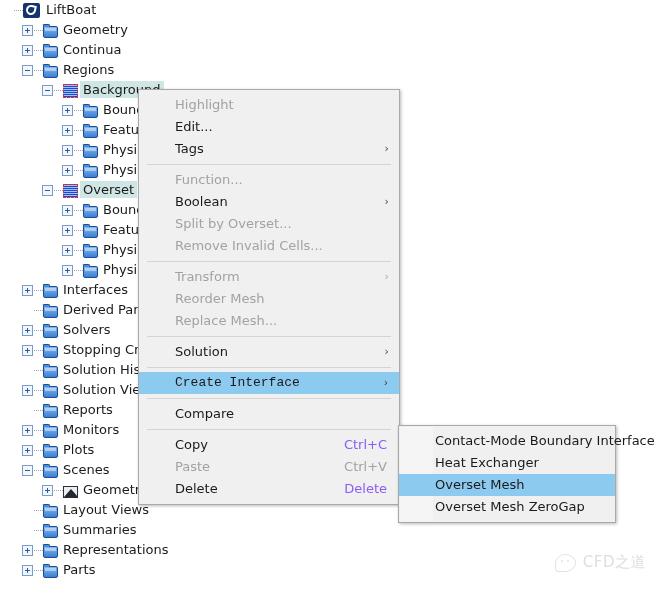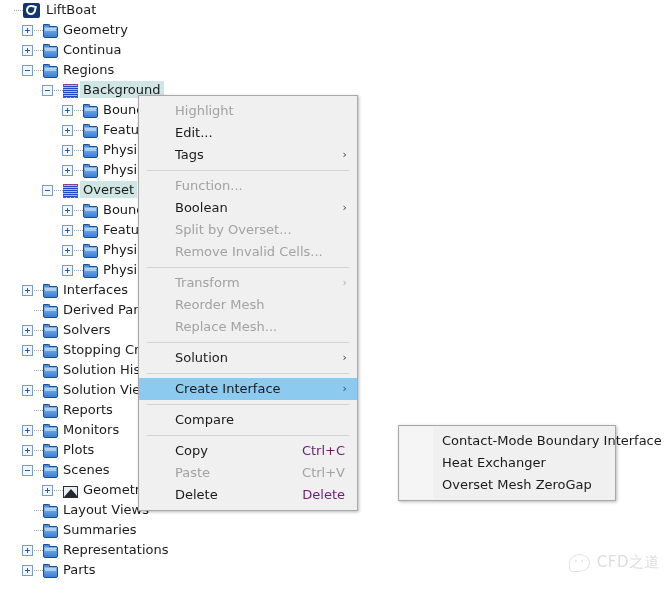--- a/index.html
+++ b/index.html
@@ -68,51 +68,51 @@
   .ic-root:before{
     content:"";position:absolute;left:3px;top:2px;width:10px;height:10px;
     border-radius:50% 0 50% 50%;border:2px solid #ffffff;box-sizing:border-box;
     transform:rotate(12deg);
   }
   .lbl{vertical-align:1px;margin-top:12px;}
   .lbl.sel{background:#cfe6e4;padding:1px 3px;margin-left:-3px;}
 
   
   #ctxmenu{
-    position:absolute;left:138px;top:95px;width:220px;
+    position:absolute;left:138px;top:89px;width:262px;
     background:#f0f0f0;border:1px solid #a9a9a9;
     box-shadow:1px 1px 3px rgba(0,0,0,.28);
     padding:4px 0;box-sizing:border-box;z-index:20;
   }
   .mi{
     height:22px;line-height:22px;padding:0 12px 0 36px;white-space:nowrap;
     position:relative;font-size:13px;color:#1a1a1a;
   }
   .mi.dis{color:#a2a2a2;}
-  .mi.hl{background:#8dcaf0;}
+  .mi.hl{background:#8dcaf0;font-family:Liberation Mono, monospace;}
   .mi .arrow{position:absolute;right:10px;top:0;line-height:22px;font-size:11px;color:#444;}
   .mi.dis .arrow{color:#a9a9a9;}
-  .mi .sc{position:absolute;right:12px;top:0;line-height:22px;color:#701a75;}
+  .mi .sc{position:absolute;right:12px;top:0;line-height:22px;color:#8b5cf6;}
   .mi.dis .sc{color:#a2a2a2;}
   .sep{height:1px;background:#d4d4d4;margin:4px 8px;}
 
   
   #submenu{
     position:absolute;left:398px;top:425px;width:218px;
     background:#f0f0f0;border:1px solid #a9a9a9;
     box-shadow:1px 1px 3px rgba(0,0,0,.28);
-    padding:4px 7px;box-sizing:border-box;z-index:30;
+    padding:4px 0;box-sizing:border-box;z-index:30;
   }
   #submenu .gutter{position:absolute;left:1px;top:1px;bottom:1px;width:33px;background:#f5f5f5;}
   .si{height:22px;line-height:22px;padding:0 12px 0 36px;white-space:nowrap;position:relative;z-index:2;}
   .si.hl{background:#8dcaf0;}
 
   
   #wm{
-    position:absolute;right:4px;bottom:22px;z-index:40;
+    position:absolute;right:18px;bottom:22px;z-index:40;
     display:flex;align-items:flex-end;gap:7px;
     color:#dedede;font-size:15px;letter-spacing:.5px;
   }
   #wm .wc{
     width:19px;height:16px;border-radius:50% 50% 50% 4px;
     border:1px solid #e2e2e2;position:relative;
   }
   #wm .wc:before,#wm .wc:after{
     content:"";position:absolute;width:2px;height:2px;border-radius:50%;
     background:#e2e2e2;top:5px;
@@ -177,19 +177,20 @@
     <div class="sep"></div>
     <div class="mi"><span>Copy</span><span class="sc">Ctrl+C</span></div>
     <div class="mi dis"><span>Paste</span><span class="sc">Ctrl+V</span></div>
     <div class="mi"><span>Delete</span><span class="sc">Delete</span></div>
   </div>
 
 <div id="submenu">
   <div class="gutter"></div>
 <div class="si"><span>Contact-Mode Boundary Interface</span></div>
     <div class="si"><span>Heat Exchanger</span></div>
+    <div class="si hl"><span>Overset Mesh</span></div>
     <div class="si"><span>Overset Mesh ZeroGap</span></div>
   </div>
 
 <div id="wm">
   <span class="wc"></span>
   <span>CFD之道</span>
 </div>
 
 </body></html>

